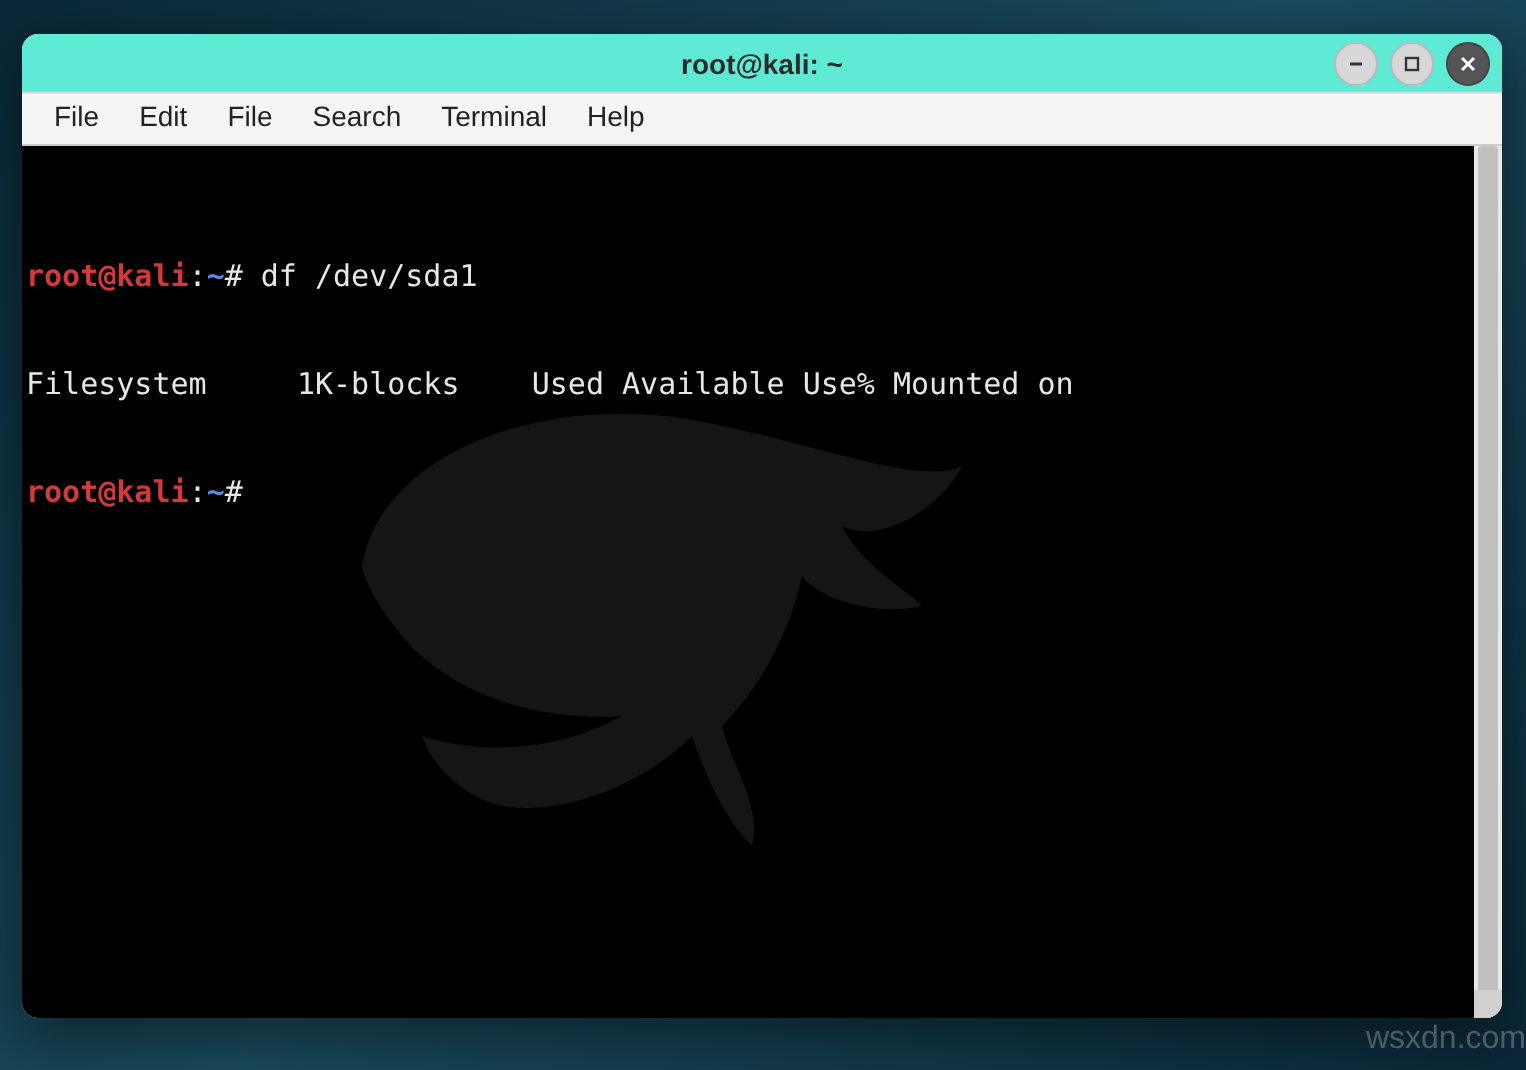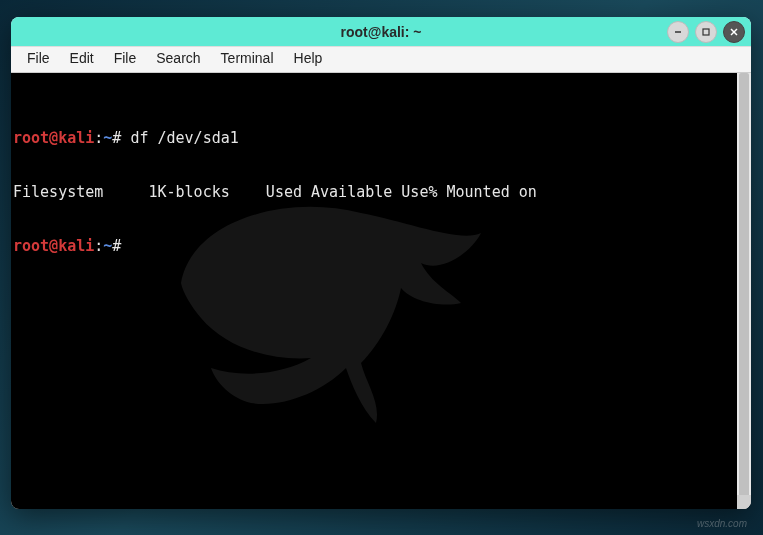--- a/index.html
+++ b/index.html
@@ -120,25 +120,24 @@
       position: absolute;
       bottom: 0;
       right: 0;
       width: 14px;
       height: 14px;
       background: #d0d0d0;
     }
     .watermark {
       position: absolute;
       bottom: 6px;
-      right: 16px;
-      font-size: 10px;
+      right: 0;
+      font-size: 16px;
       color: rgba(200,200,200,0.35);
       font-family: sans-serif;
-      font-style: italic;
     }
   </style>
 </head>
 <body>
 
 <div class="window">
 
   <div class="titlebar">
     <span class="title">root@kali: ~</span>
     <div class="window-controls">

